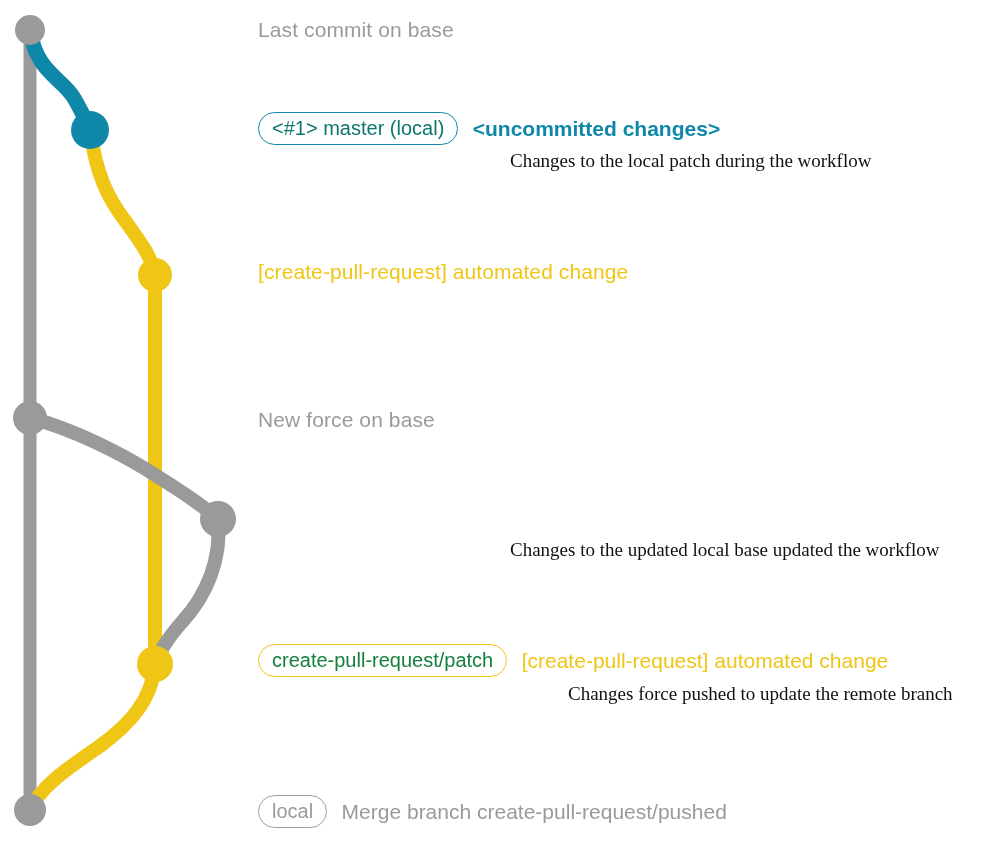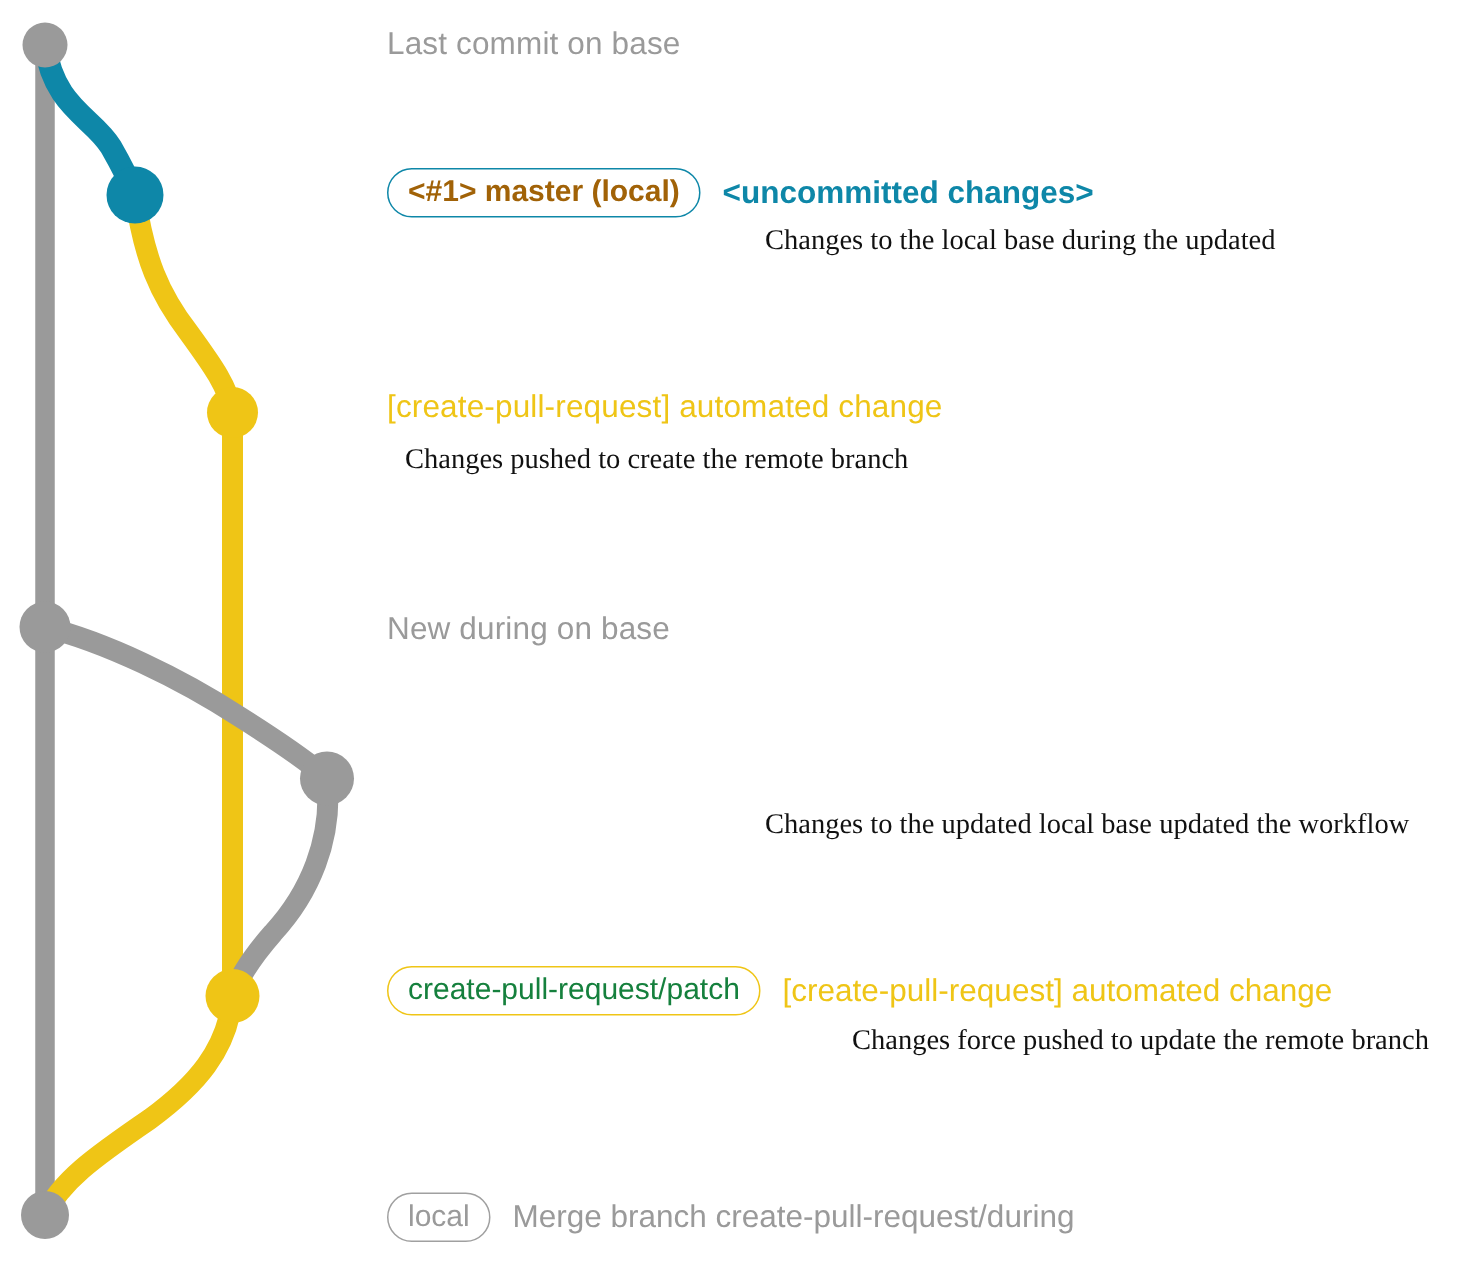--- a/index.html
+++ b/index.html
@@ -46,21 +46,21 @@
     display: inline-block;
     border: 1.6px solid #9a9a9a;
     border-radius: 18px;
     padding: 5px 13px 6px 13px;
     font-size: 20px;
     line-height: 1;
     color: #9a9a9a;
     vertical-align: middle;
     background: transparent;
   }
-  .pill.blue  { border-color: #0e87a8; color: #a16207; font-weight: bold; }
+  .pill.blue  { border-color: #0e87a8; color: #0f766e; font-weight: normal; }
   .pill.gray  { border-color: #a0a0a0; color: #9a9a9a; }
   .pill.yellow{ border-color: #efc516; color: #15803d; }
   .subject {
     display: inline-block;
     font-size: 21px;
     vertical-align: middle;
     margin-left: 10px;
     color: #333;
     text-align: center;
   }
@@ -106,38 +106,37 @@
   <div class="layer-text">
 
     <div class="row" style="left:258px; top:18px;">
       <span class="head-label">Last commit on base</span>
     </div>
 
     <div class="row" style="left:258px; top:112px;">
       <span class="pill blue">&lt;#1&gt; master (local)</span>
       <span class="subject blue">&lt;uncommitted changes&gt;</span>
     </div>
-    <div class="desc" style="left:510px; top:150px;">Changes to the local base during the updated</div>
+    <div class="desc" style="left:510px; top:150px;">Changes to the local patch during the workflow</div>
 
     <div class="row" style="left:258px; top:260px;">
       <span class="head-label" style="color:#efc516;">[create-pull-request] automated change</span>
     </div>
-    <div class="desc" style="left:270px; top:296px;">Changes pushed to create the remote branch</div>
 
     <div class="row" style="left:258px; top:408px;">
-      <span class="head-label">New during on base</span>
+      <span class="head-label">New force on base</span>
     </div>
 
     <div class="desc" style="left:510px; top:539px;">Changes to the updated local base updated the workflow</div>
 
     <div class="row" style="left:258px; top:644px;">
       <span class="pill yellow">create-pull-request/patch</span>
       <span class="subject yellow">[create-pull-request] automated change</span>
     </div>
     <div class="desc" style="left:568px; top:683px;">Changes force pushed to update the remote branch</div>
 
     <div class="row" style="left:258px; top:795px;">
       <span class="pill gray">local</span>
-      <span class="subject gray">Merge branch create-pull-request/during</span>
+      <span class="subject gray">Merge branch create-pull-request/pushed</span>
     </div>
 
   </div>
 </div>
 
 </body></html>

